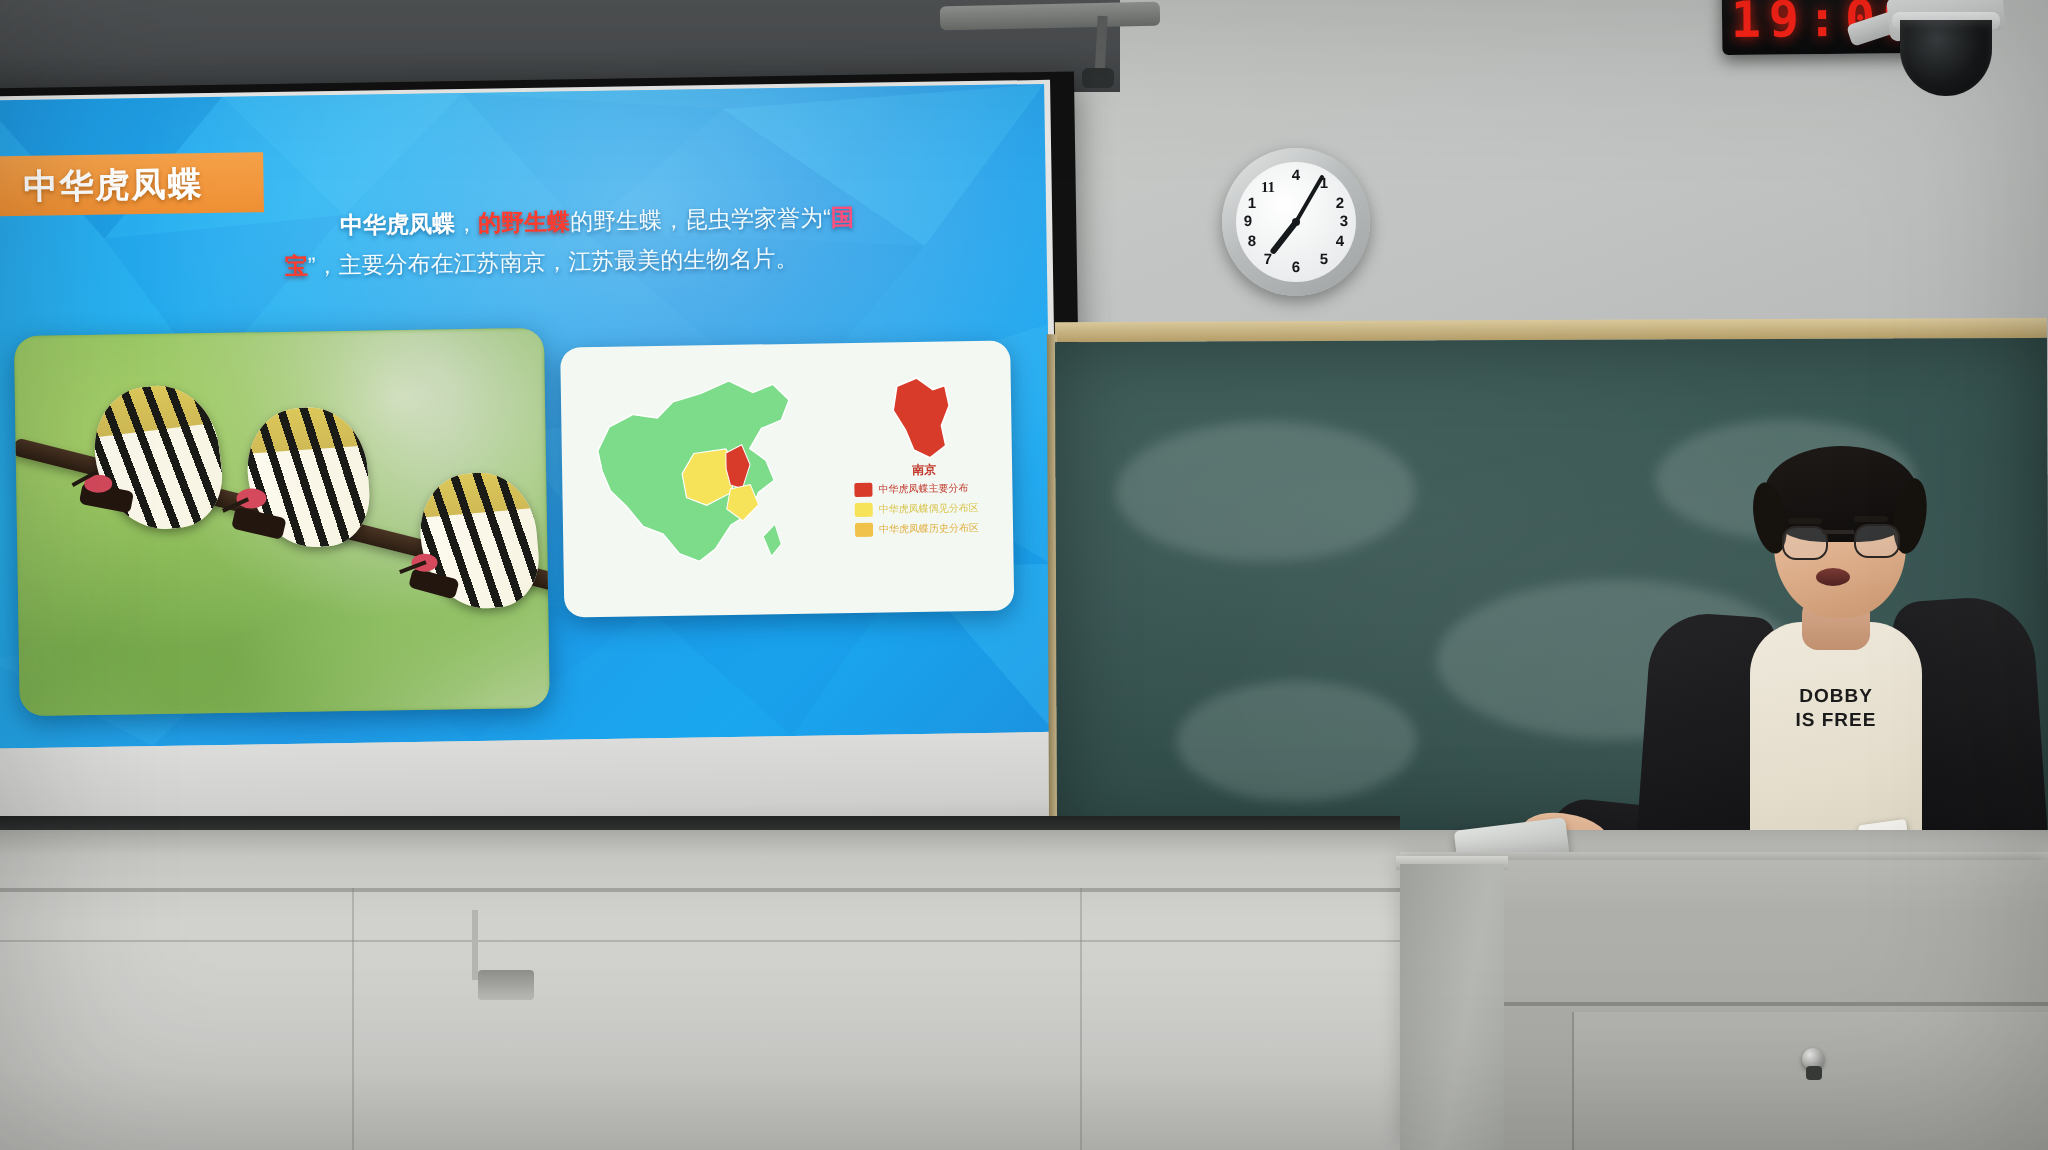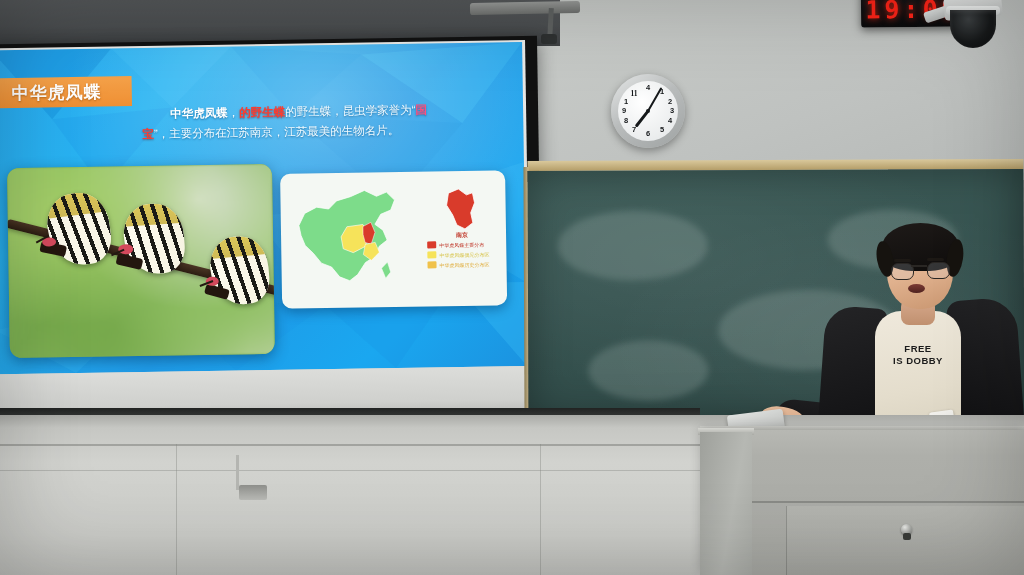--- a/index.html
+++ b/index.html
@@ -377,22 +377,22 @@
   <div class="cam-collar"></div>
   <div class="cam-dome"></div>
 
   <div class="person">
     <div class="p-arm-r"></div>
     <div class="p-jacket-l"></div>
     <div class="p-jacket-r"></div>
     <div class="p-shirt"></div>
     <div class="p-jacket" style="background:none;"></div>
     <div class="p-shirt-txt">
-      <div>FREE</div>
-      <div>IS DOBBY</div>
+      <div>DOBBY</div>
+      <div>IS FREE</div>
     </div>
     <div class="p-neck"></div>
     <div class="p-head"></div>
     <div class="p-hair"></div>
     <div class="p-hair-s"></div>
     <div class="p-hair-s2"></div>
     <div class="p-brow" style="left:79px;top:44px;width:17px;"></div>
     <div class="p-brow" style="left:112px;top:43px;width:17px;"></div>
     <div class="p-glass" style="left:76px;top:48px;width:21px;height:15px;"></div>
     <div class="p-glass" style="left:112px;top:47px;width:21px;height:15px;"></div>

